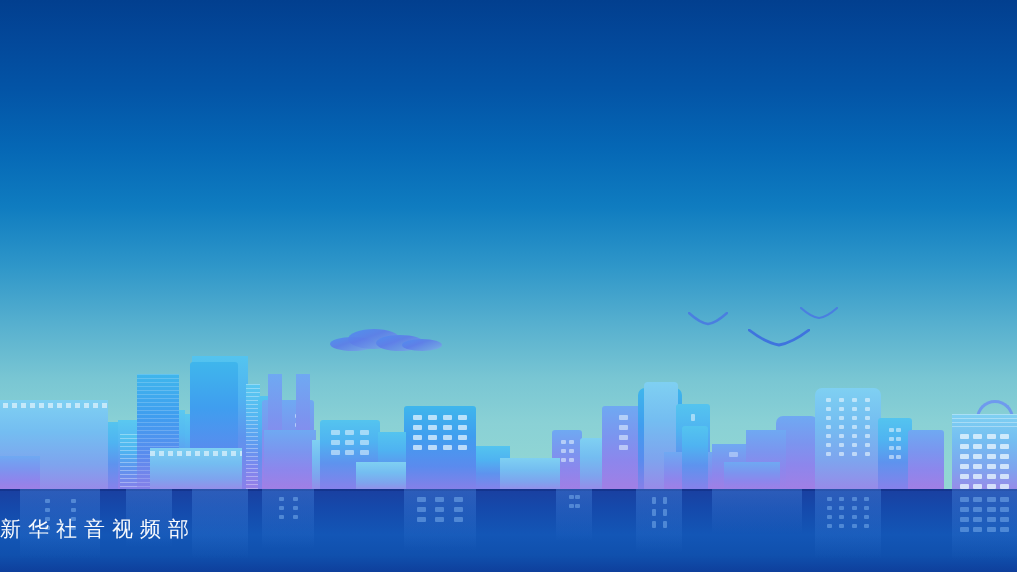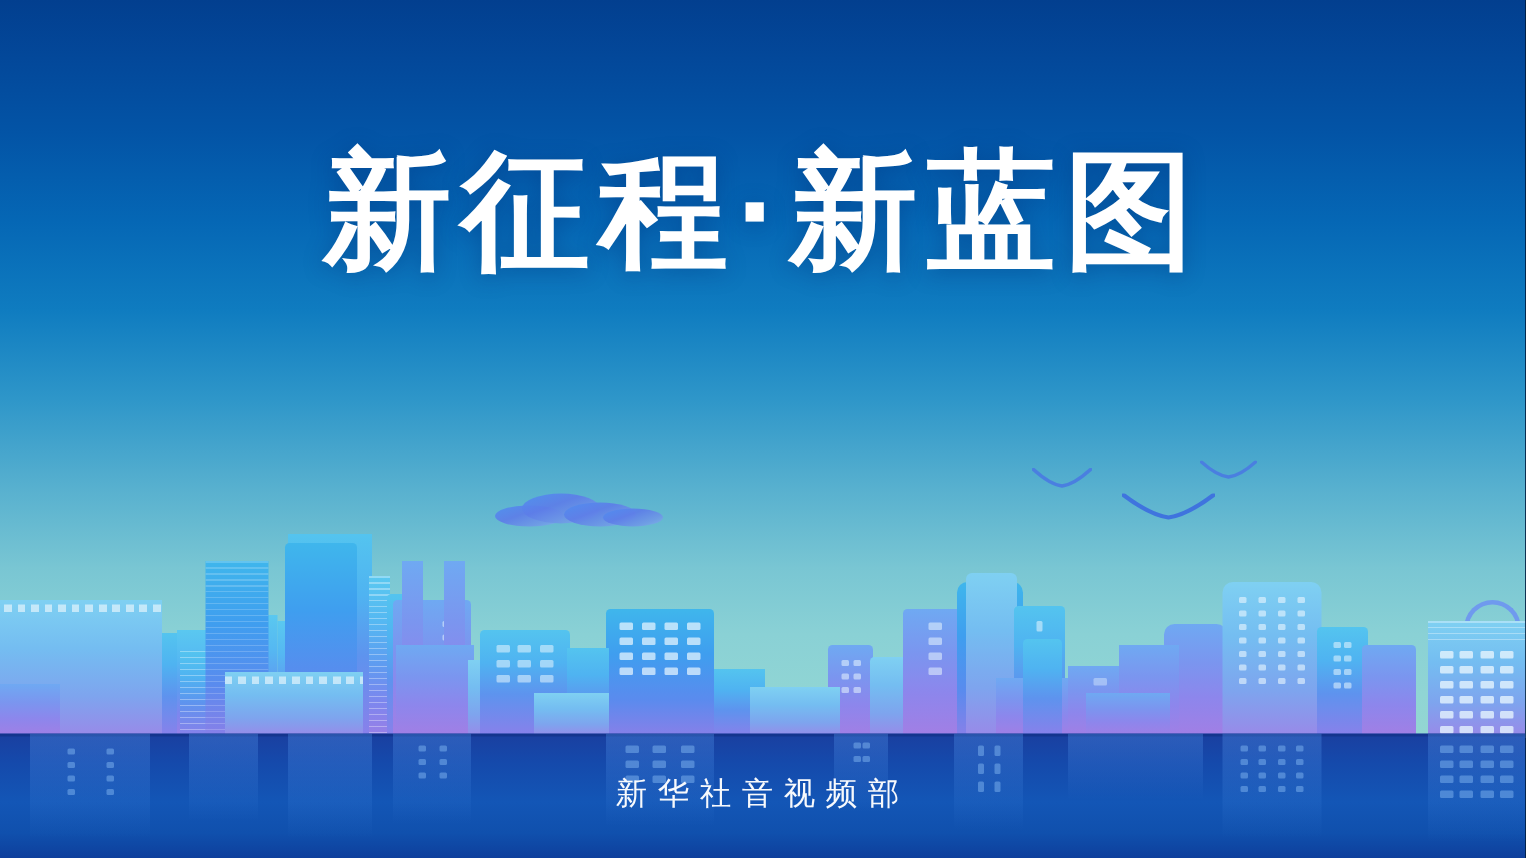--- a/index.html
+++ b/index.html
@@ -184,21 +184,20 @@
     font-size: 35px;
     font-weight: bold;
     letter-spacing: 2px;
     white-space: nowrap;
     text-shadow: 0 1px 8px rgba(0,60,130,0.30);
   }
   .credit {
     position: absolute;
     left: 0; top: 515px;
     width: 1017px;
-    text-align: center;
     color: #ffffff;
     font-size: 21px;
     letter-spacing: 7px;
     white-space: nowrap;
     opacity: 0.97;
   }
 </style>
 </head>
 <body>
 
@@ -721,16 +720,15 @@
         <div class="wrow">
             <span class="wdot wide"></span>
             <span class="wdot wide"></span>
             <span class="wdot wide"></span>
             <span class="wdot wide"></span>
           </div>
       </div>
     </div>
   </div>
 
-  <div class="title">新征程·新蓝图</div>
   <div class="credit">新华社音视频部</div>
 
 </div>
 
 </body></html>

